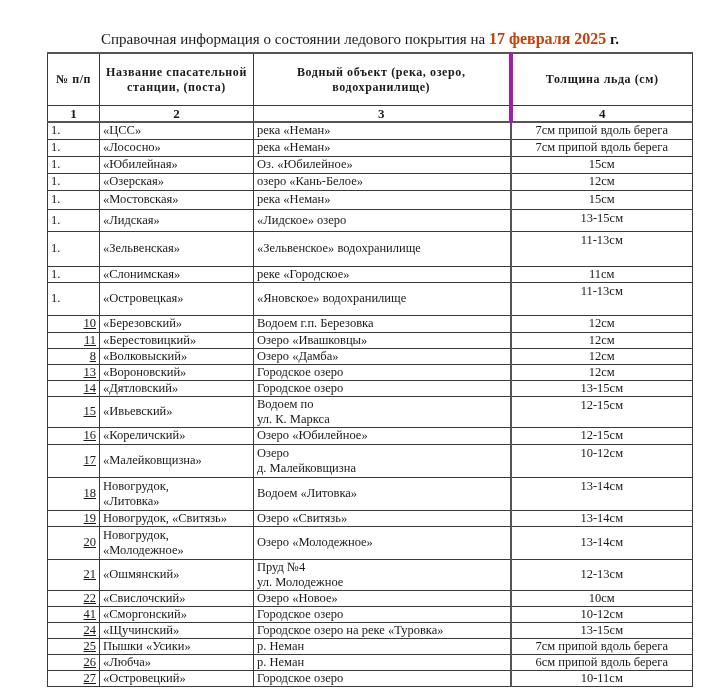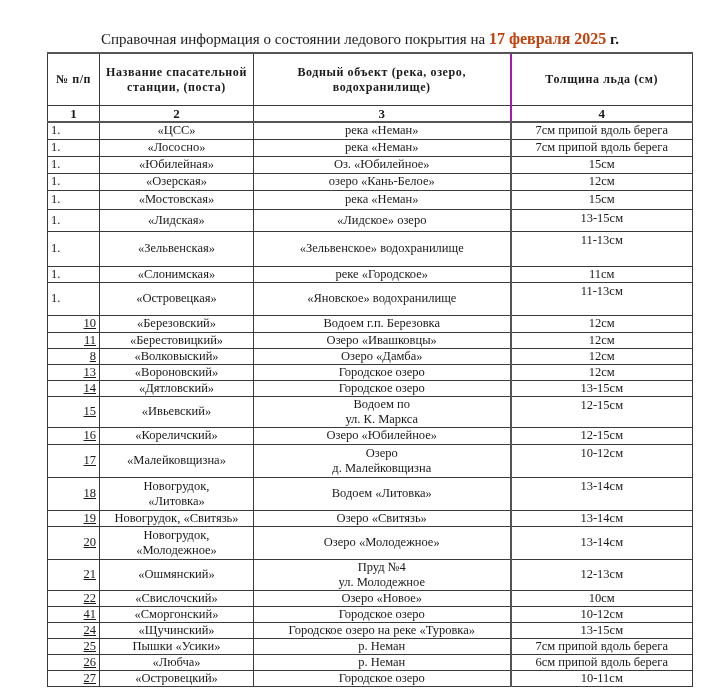--- a/index.html
+++ b/index.html
@@ -19,27 +19,27 @@
   }
   td, th {
     border: 1px solid #3a3a3a; padding: 0 3px; font-size: 12.5px;
     line-height: 15px; vertical-align: middle; overflow: hidden;
   }
   th { font-weight: bold; font-size: 12px; letter-spacing: 0.6px; text-align: center; }
   thead tr.hdr th { height: 51px; border-top: 2px solid #555; }
   thead tr.nums th { height: 15px; font-size: 13px; letter-spacing: 0; border-bottom: 2px solid #555; }
   td.c1 { text-align: left; }
   td.c1.num { text-align: right; text-decoration: underline; }
-  td.c2, td.c3 { text-align: center; }
+  td.c2, td.c3 { text-align: left; }
   td.c4 { text-align: center; }
   td.c4.top { vertical-align: top; padding-top: 1px; }
   td.c3 .l { display: block; }
   .col1 { width: 52px; } .col2 { width: 154px; } .col3 { width: 257px; } .col4 { width: 182px; }
   td.c4 { border-left: 2px solid #555; }
-  th.h4 { border-left: 2px solid #a21caf; }
+  th.h4 { border-left: 4px solid #a21caf; }
 </style>
 </head>
 <body>
 
 <div class="title">
   <span>Справочная информация  о состоянии ледового покрытия на </span><span class="hl">17 февраля 2025</span><span class="suffix"> г.</span>
 </div>
 
 <table>
   <colgroup>

